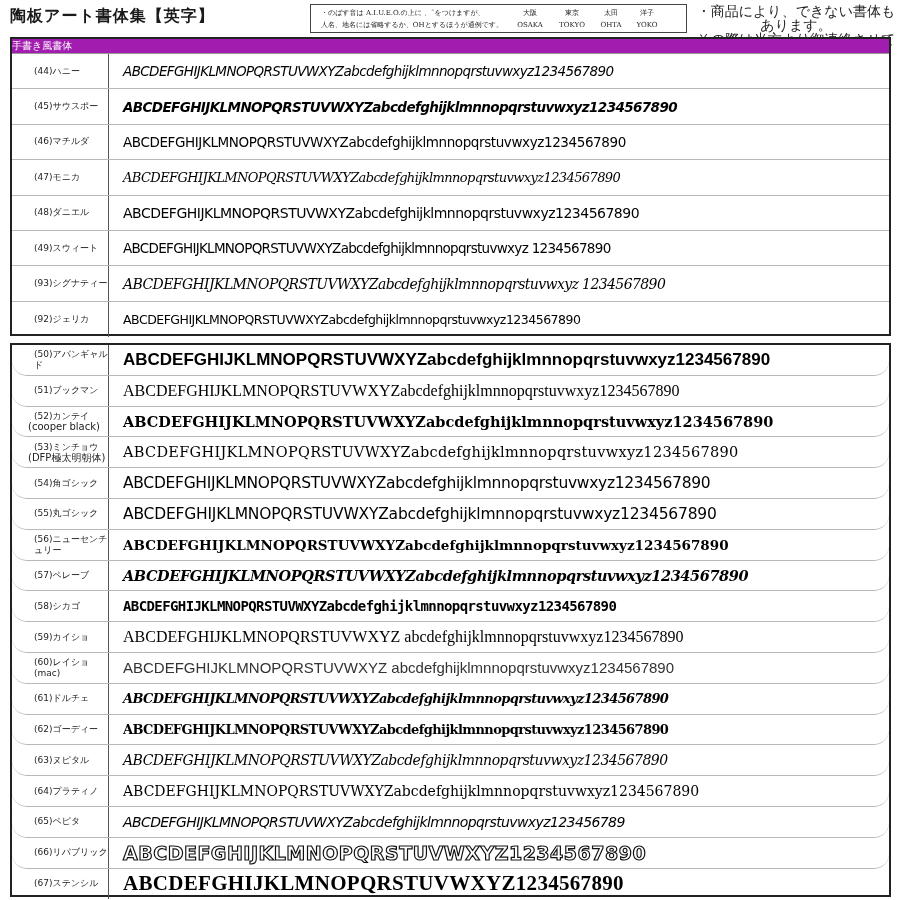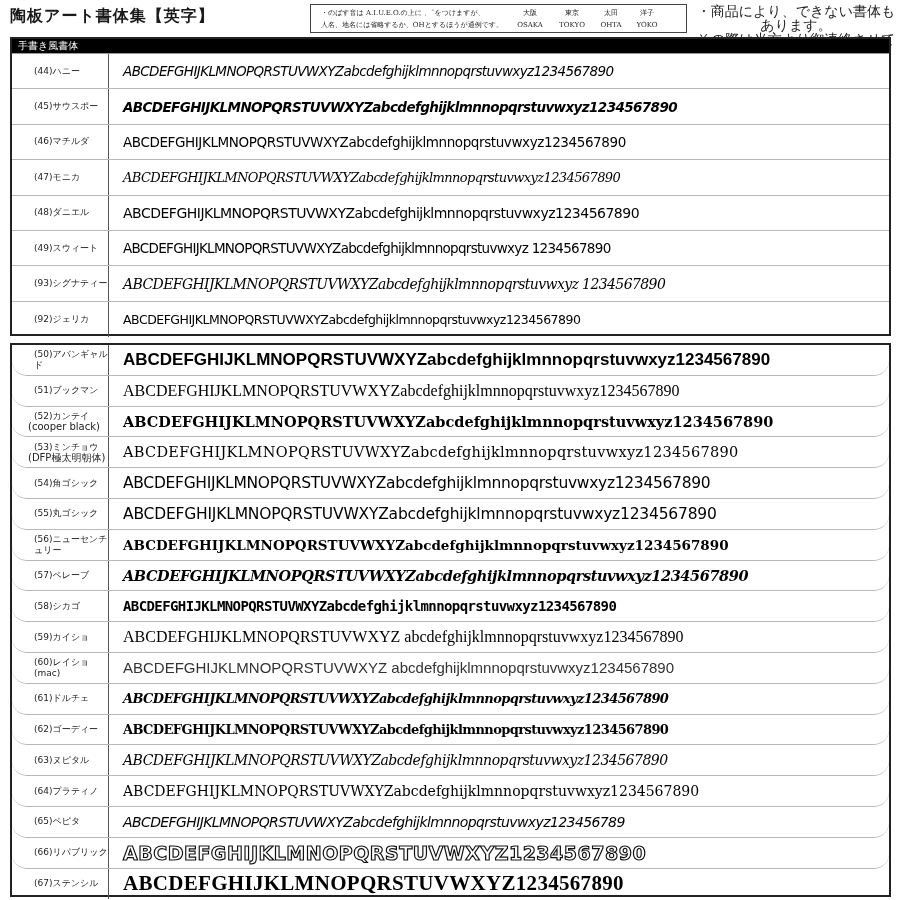--- a/index.html
+++ b/index.html
@@ -12,22 +12,22 @@
               padding:2px 16px 0 10px; font-family:"DejaVu Serif", serif; color:#222; }
   .note-box .row { display:flex; white-space:nowrap; }
   .note-box .txt { width:188px; overflow:hidden; }
   .note-box .ex { width:42px; text-align:center; }
   .note-box .ex.w2 { width:36px; }
   .right-note { position:absolute; left:692px; top:4px; width:208px; font-size:14px;
                 line-height:14px; text-align:center; font-family:"DejaVu Serif", serif; color:#222; }
   .panel { position:absolute; border:2px solid #222; box-sizing:border-box; background:#fff; }
   .panel1 { left:10px; top:37px; width:881px; height:299px; }
   .panel2 { left:10px; top:343px; width:881px; height:554px; }
-  .panel-header { height:14px; background:#000000; color:#fff; font-size:10px; line-height:14px;
-                  padding-left:6px; border-bottom:1px solid #999; }
+  .panel-header { height:14px; background:#a21caf; color:#fff; font-size:10px; line-height:14px;
+                  border-bottom:1px solid #999; }
   .row-item { display:flex; border-bottom:1px solid #b8b8b8; box-sizing:border-box; }
   .row-item:last-child { border-bottom:none; }
   .label { width:97px; border-right:1px solid #555; box-sizing:border-box; font-size:9px;
            display:flex; flex-direction:column; justify-content:center; padding-left:10px; color:#222; }
   .label .sub { font-size:10px; padding-left:6px; line-height:10px; }
   .label .main { line-height:11px;margin-left:12px; }
   .sample { flex:1; display:flex; align-items:center; padding-left:14px; white-space:nowrap; overflow:hidden; color:#000; }
   .p1 .row-item { height:35.4px; }
   .p2 .row-item { height:30.8px;border-radius:15px; }
   .p1 .sample { font-family:"DejaVu Sans", sans-serif; font-style:italic; font-size:13.5px; letter-spacing:-0.6px; }

